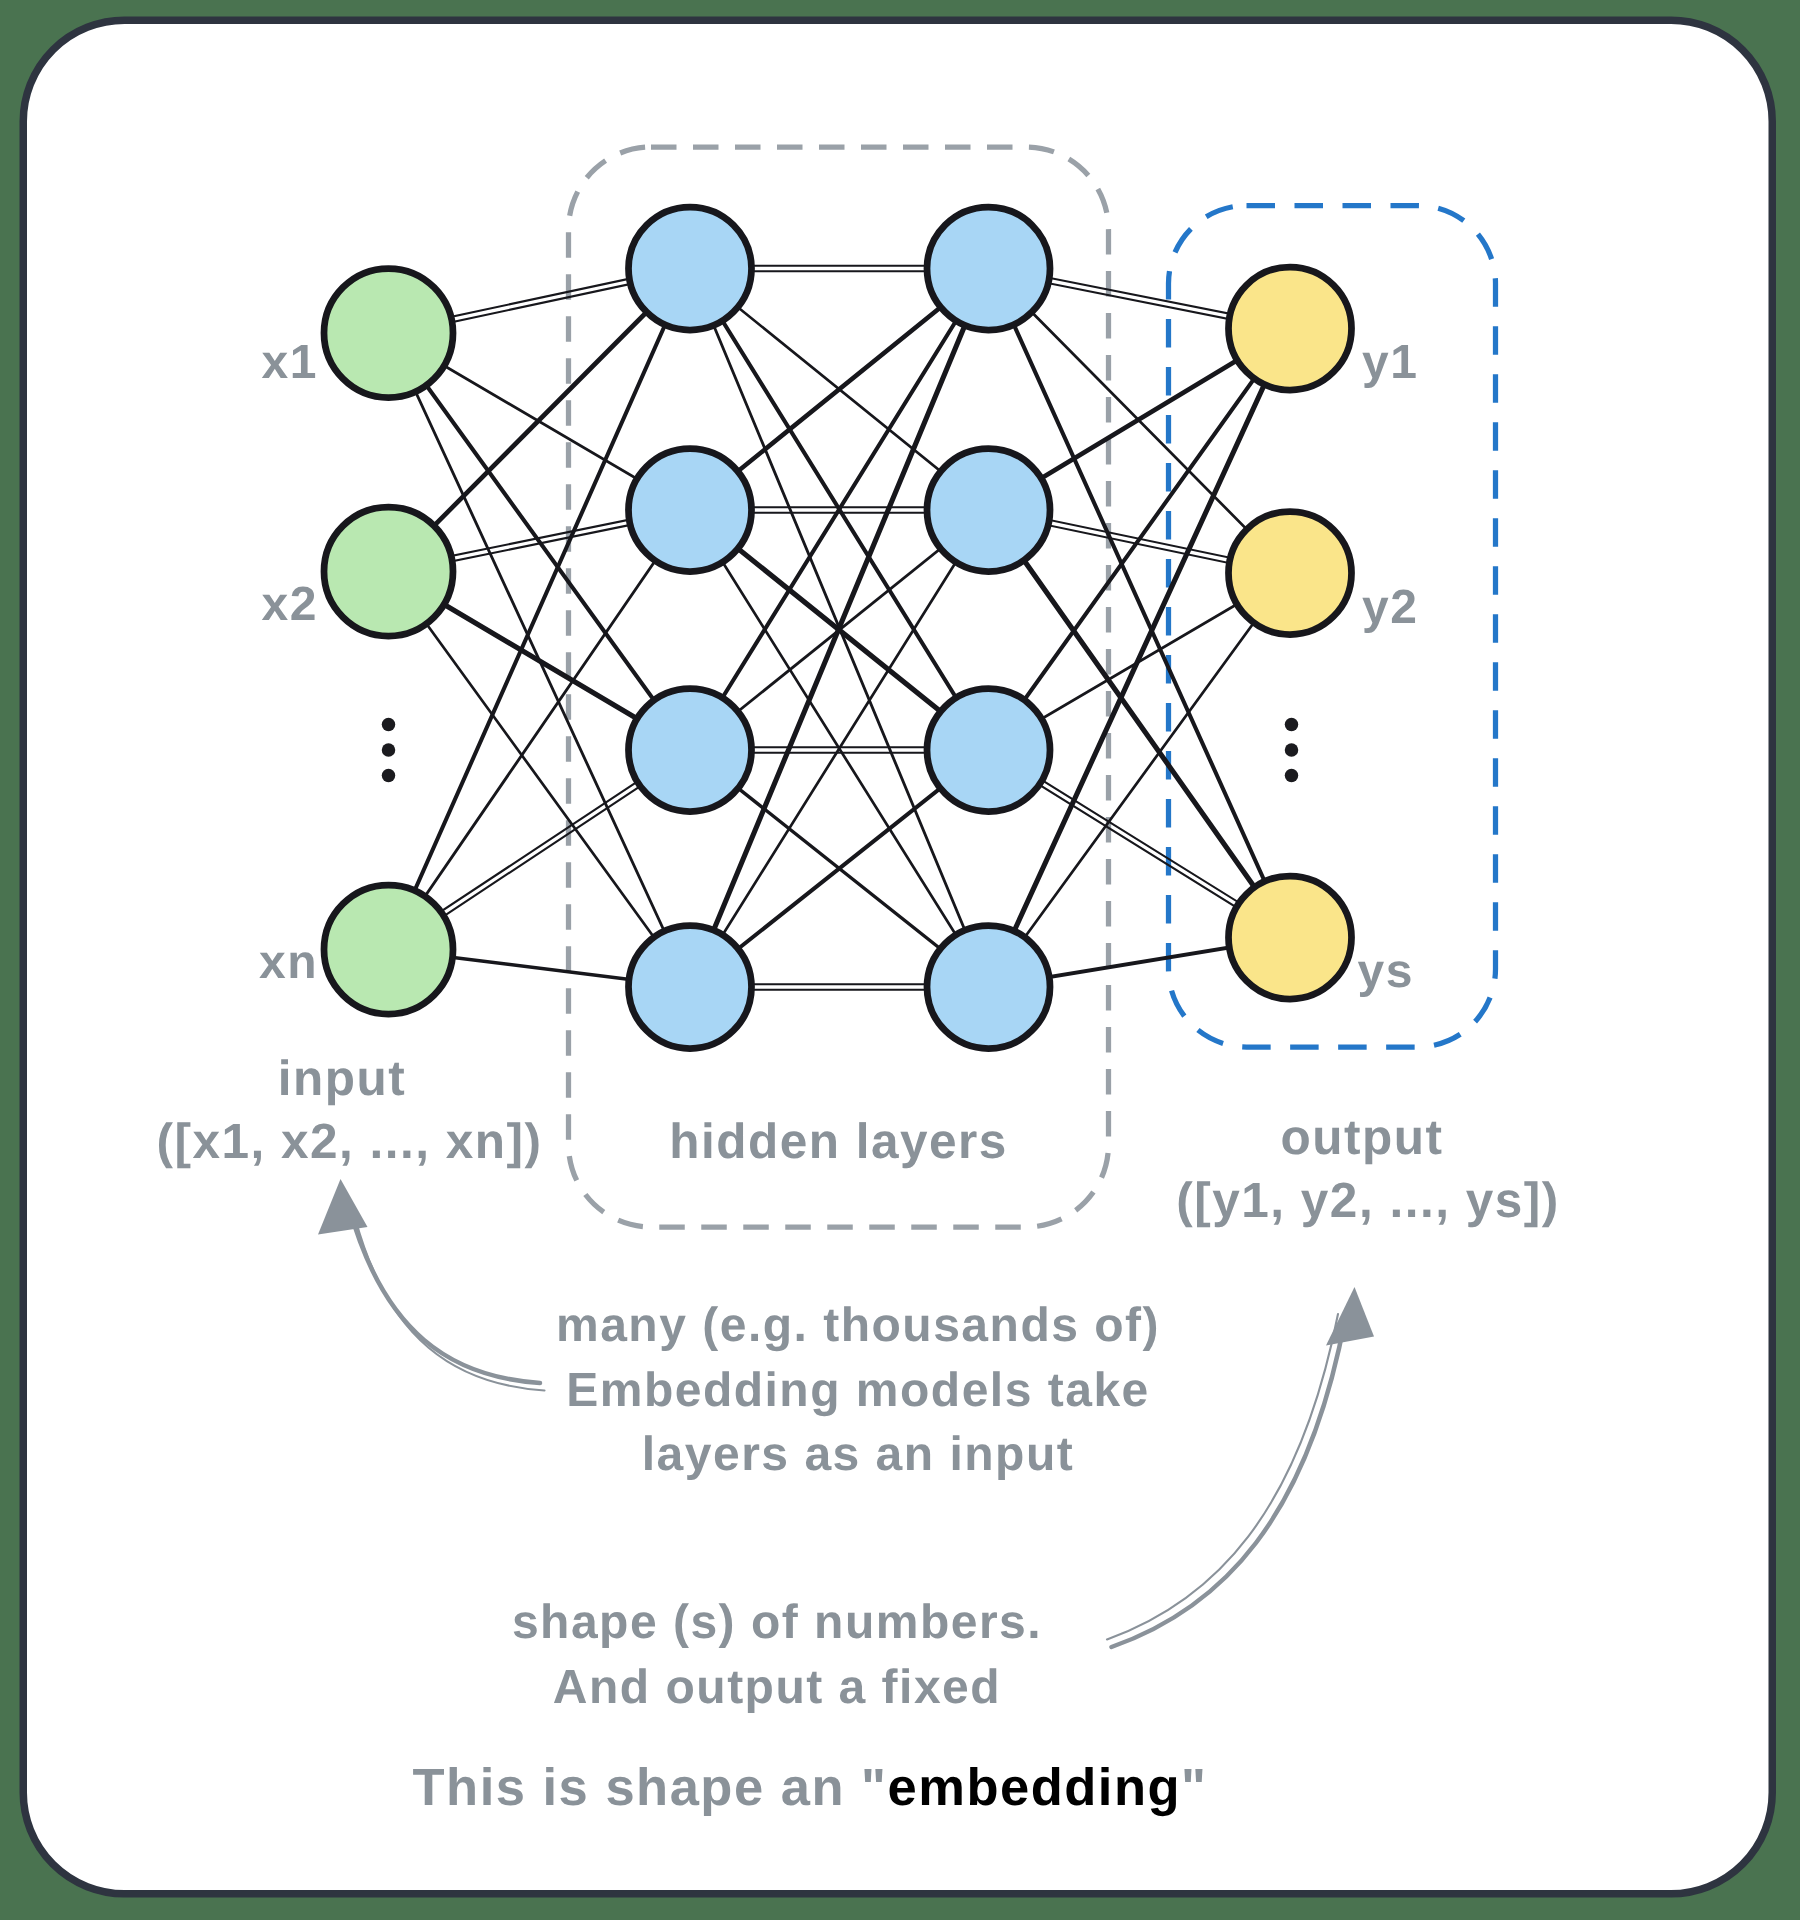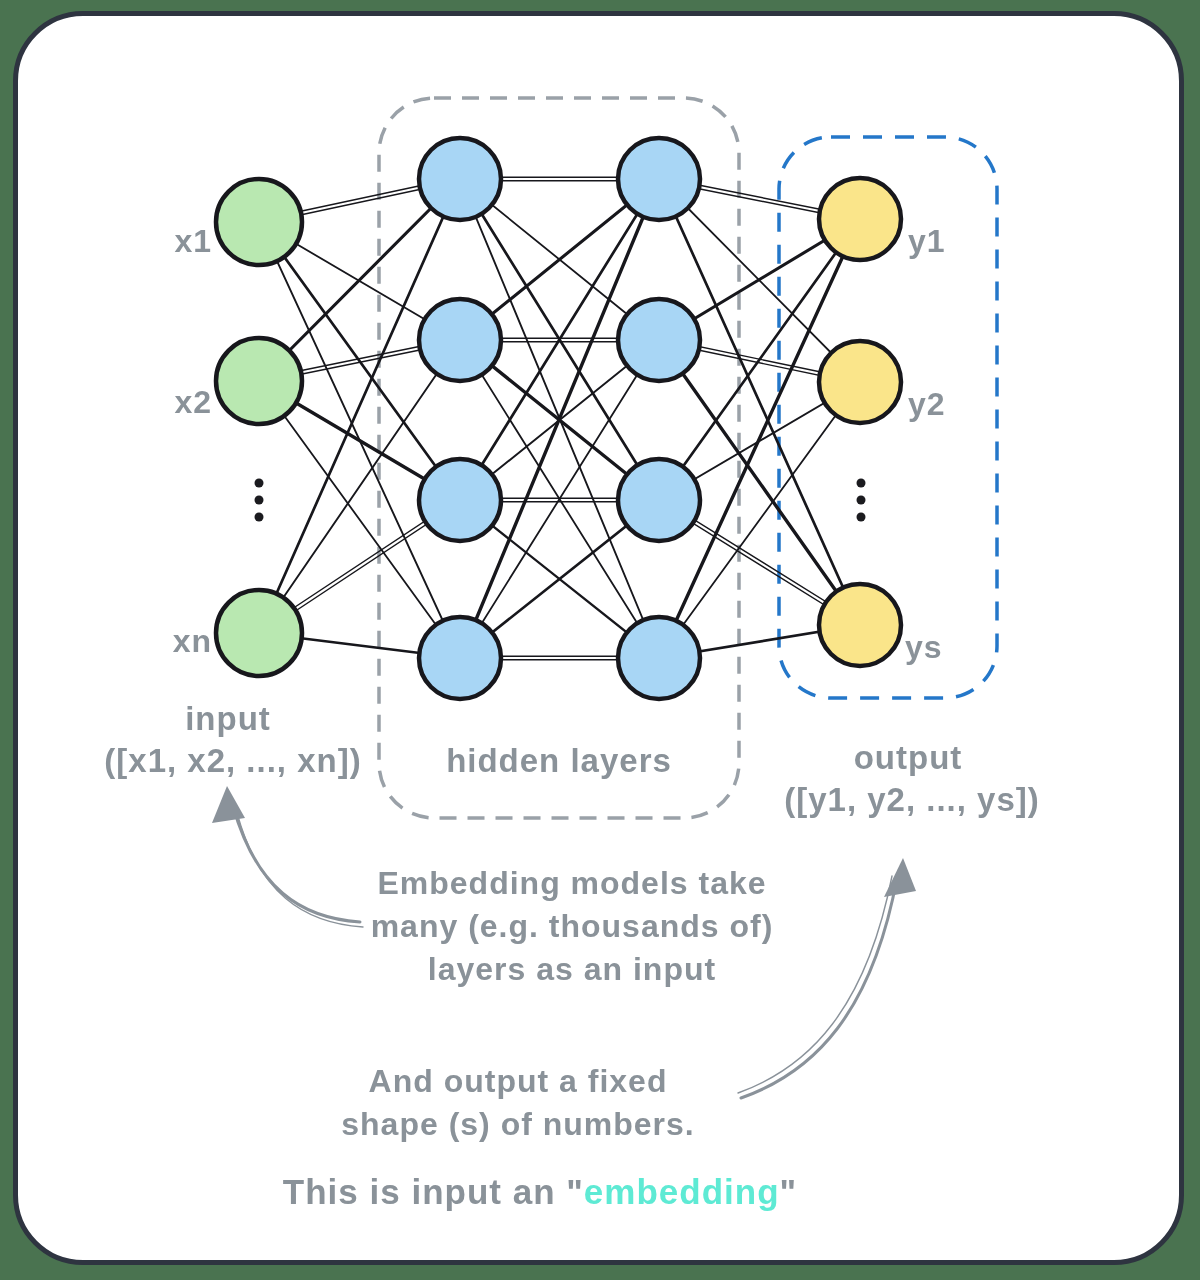--- a/index.html
+++ b/index.html
@@ -17,21 +17,21 @@
   .note{
     position:absolute;text-align:center;color:#8a9299;
     font-size:32px;line-height:43px;font-weight:600;letter-spacing:1px;
   }
   .note-input{left:368px;top:862px;width:408px;}
   .note-output{left:318px;top:1060px;width:400px;}
   .caption{
     position:absolute;left:230px;top:1172px;width:620px;text-align:center;
     font-size:35px;font-weight:600;color:#8a9299;letter-spacing:1px;
   }
-  .caption .hl{color:#5eead4;font-weight:700;}
+  .caption .hl{color:#000000;font-weight:700;}
 </style>
 </head>
 <body>
 
 <div class="card"></div>
 
 <svg class="diagram" viewBox="0 0 1200 1280">
 
   <rect x="379" y="98" width="360" height="720" rx="55" fill="none" stroke="#9aa1a8" stroke-width="3.5" stroke-dasharray="17 11"></rect>
   <rect x="779" y="137" width="218" height="561" rx="52" fill="none" stroke="#2477c9" stroke-width="3.5" stroke-dasharray="19 13"></rect>
@@ -135,23 +135,23 @@
     <polygon points="227,786 212,823 245,818" fill="#8a929a" stroke="none"></polygon>
   </g>
   <g stroke="#8a929a" fill="none" stroke-linecap="round">
     <path d="M 741 1098 C 815 1072, 872 1012, 897 878" stroke-width="3"></path>
     <path d="M 738 1093 C 810 1067, 866 1008, 892 876" stroke-width="1.4"></path>
     <polygon points="903,858 884,897 916,891" fill="#8a929a" stroke="none"></polygon>
   </g>
 </svg>
 
 <div class="note note-input">
+  <div>many (e.g. thousands of)</div>
   <div>Embedding models take</div>
-  <div>many (e.g. thousands of)</div>
   <div>layers as an input</div>
 </div>
 
 <div class="note note-output">
+  <div>shape (s) of numbers.</div>
   <div>And output a fixed</div>
-  <div>shape (s) of numbers.</div>
 </div>
 
-<div class="caption"><span>This is input an </span><span>"</span><span class="hl">embedding</span><span>"</span></div>
+<div class="caption"><span>This is shape an </span><span>"</span><span class="hl">embedding</span><span>"</span></div>
 
 </body></html>

